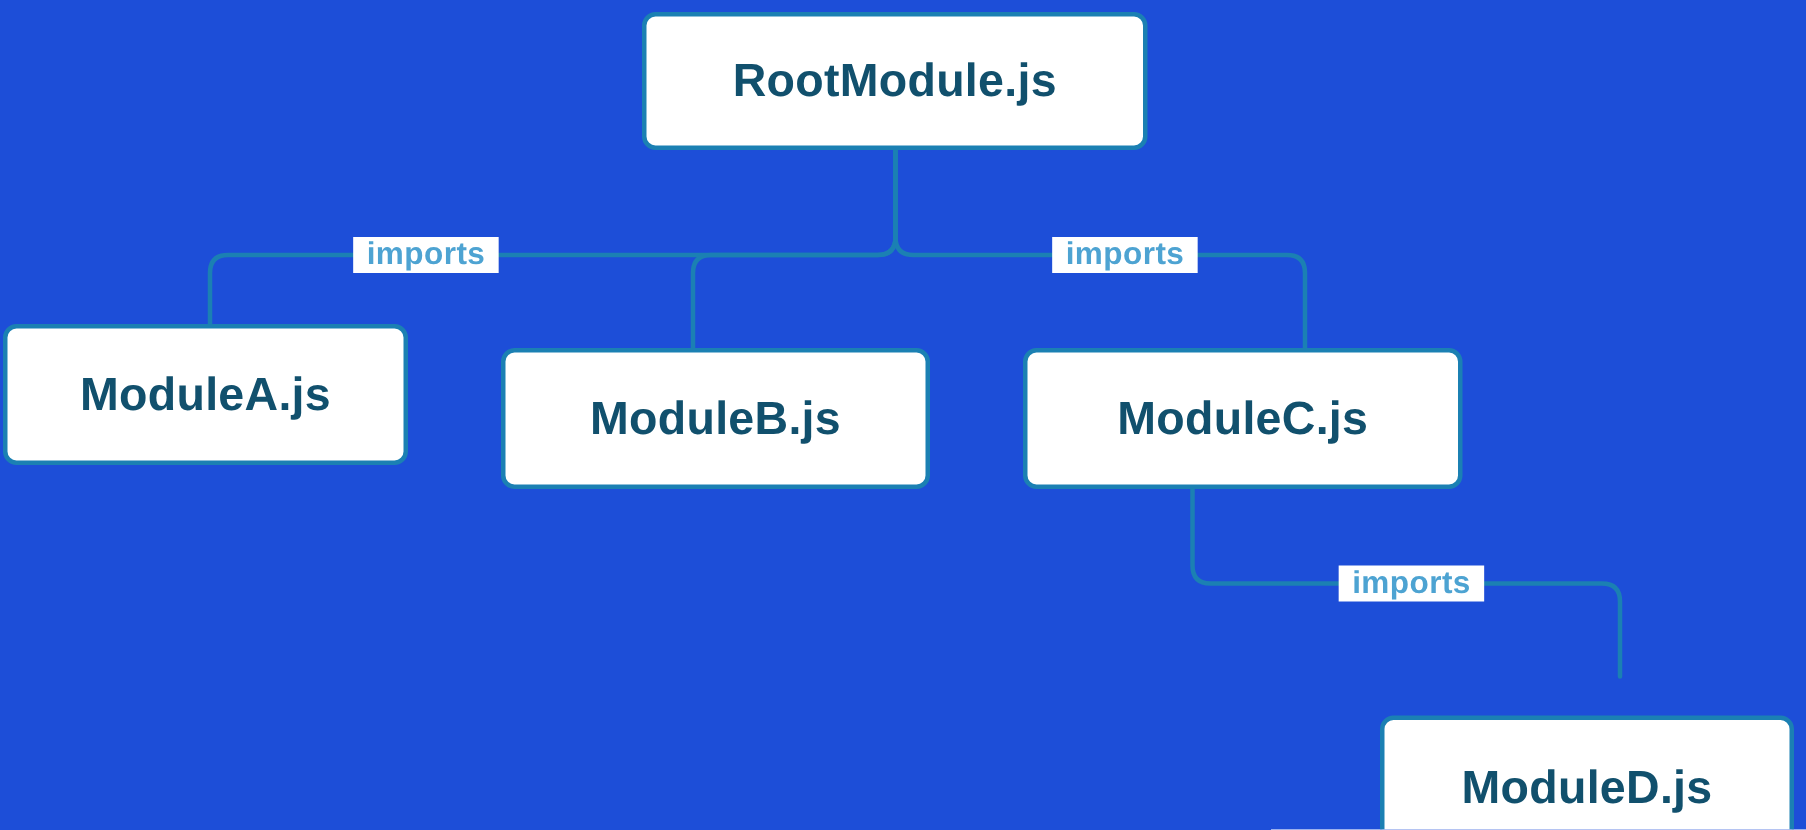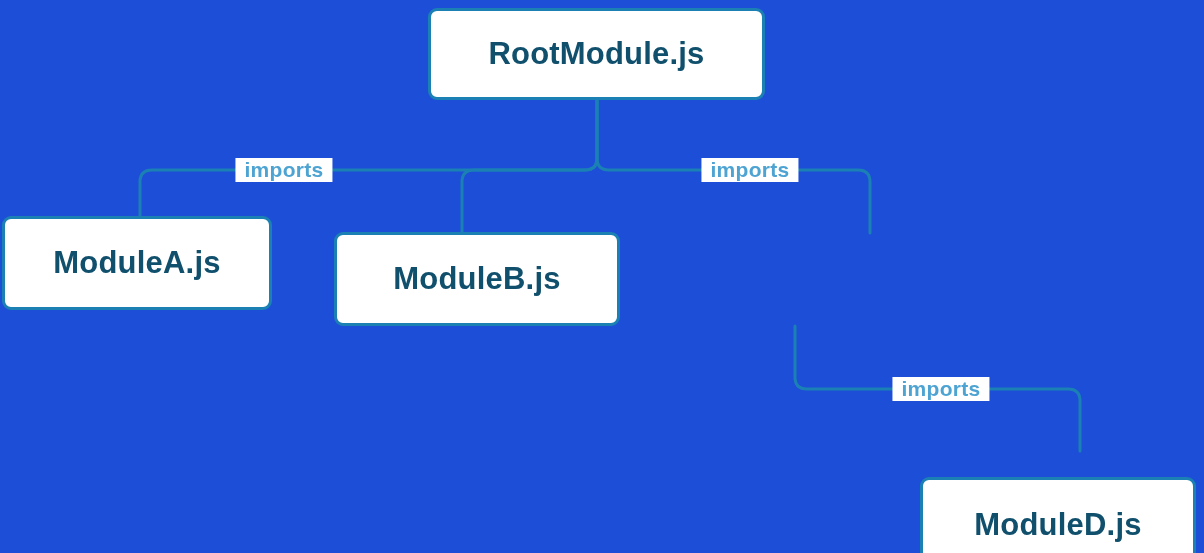--- a/index.html
+++ b/index.html
@@ -79,20 +79,23 @@
   </div>
 
   <div class="node node-a">
     <span>ModuleA.js</span>
   </div>
 
   <div class="node node-b">
     <span>ModuleB.js</span>
   </div>
 
+  <div class="node node-c">
+    <span>ModuleC.js</span>
+  </div>
 
   <div class="node node-d">
     <span>ModuleD.js</span>
   </div>
 
   <span class="edge-label edge-label-1">imports</span>
 
   <span class="edge-label edge-label-2">imports</span>
 
   <span class="edge-label edge-label-3">imports</span>

